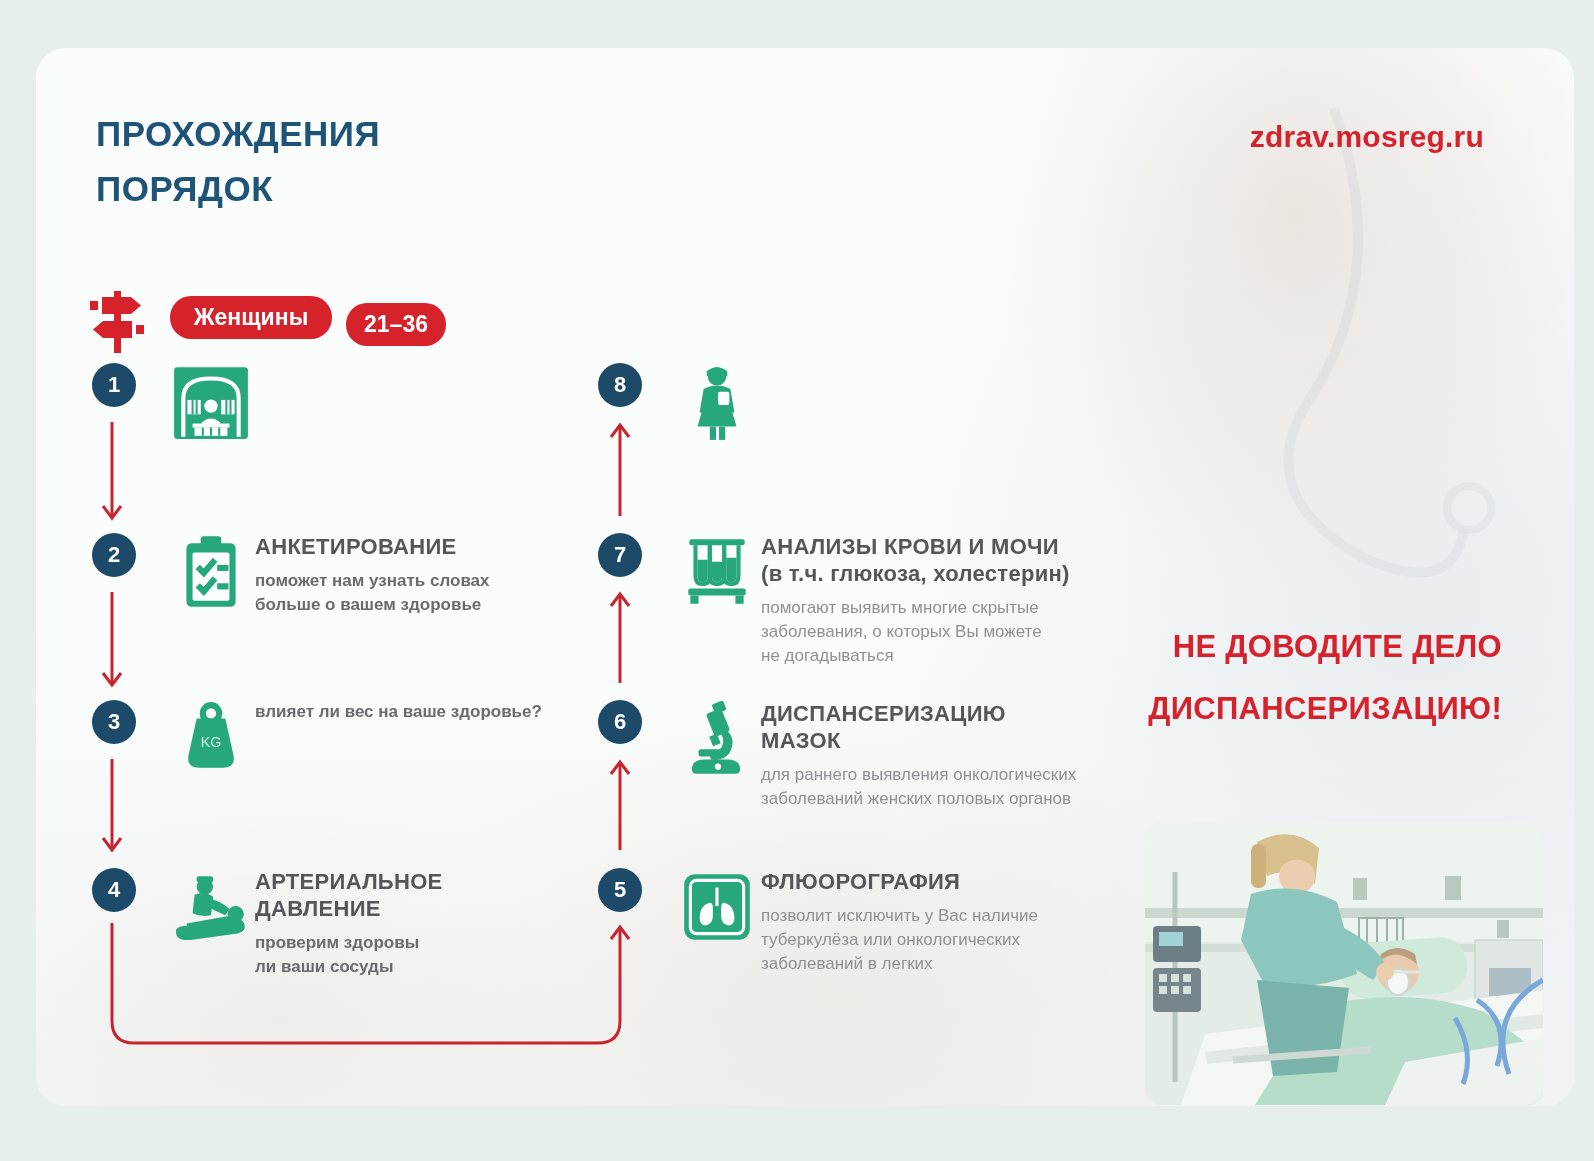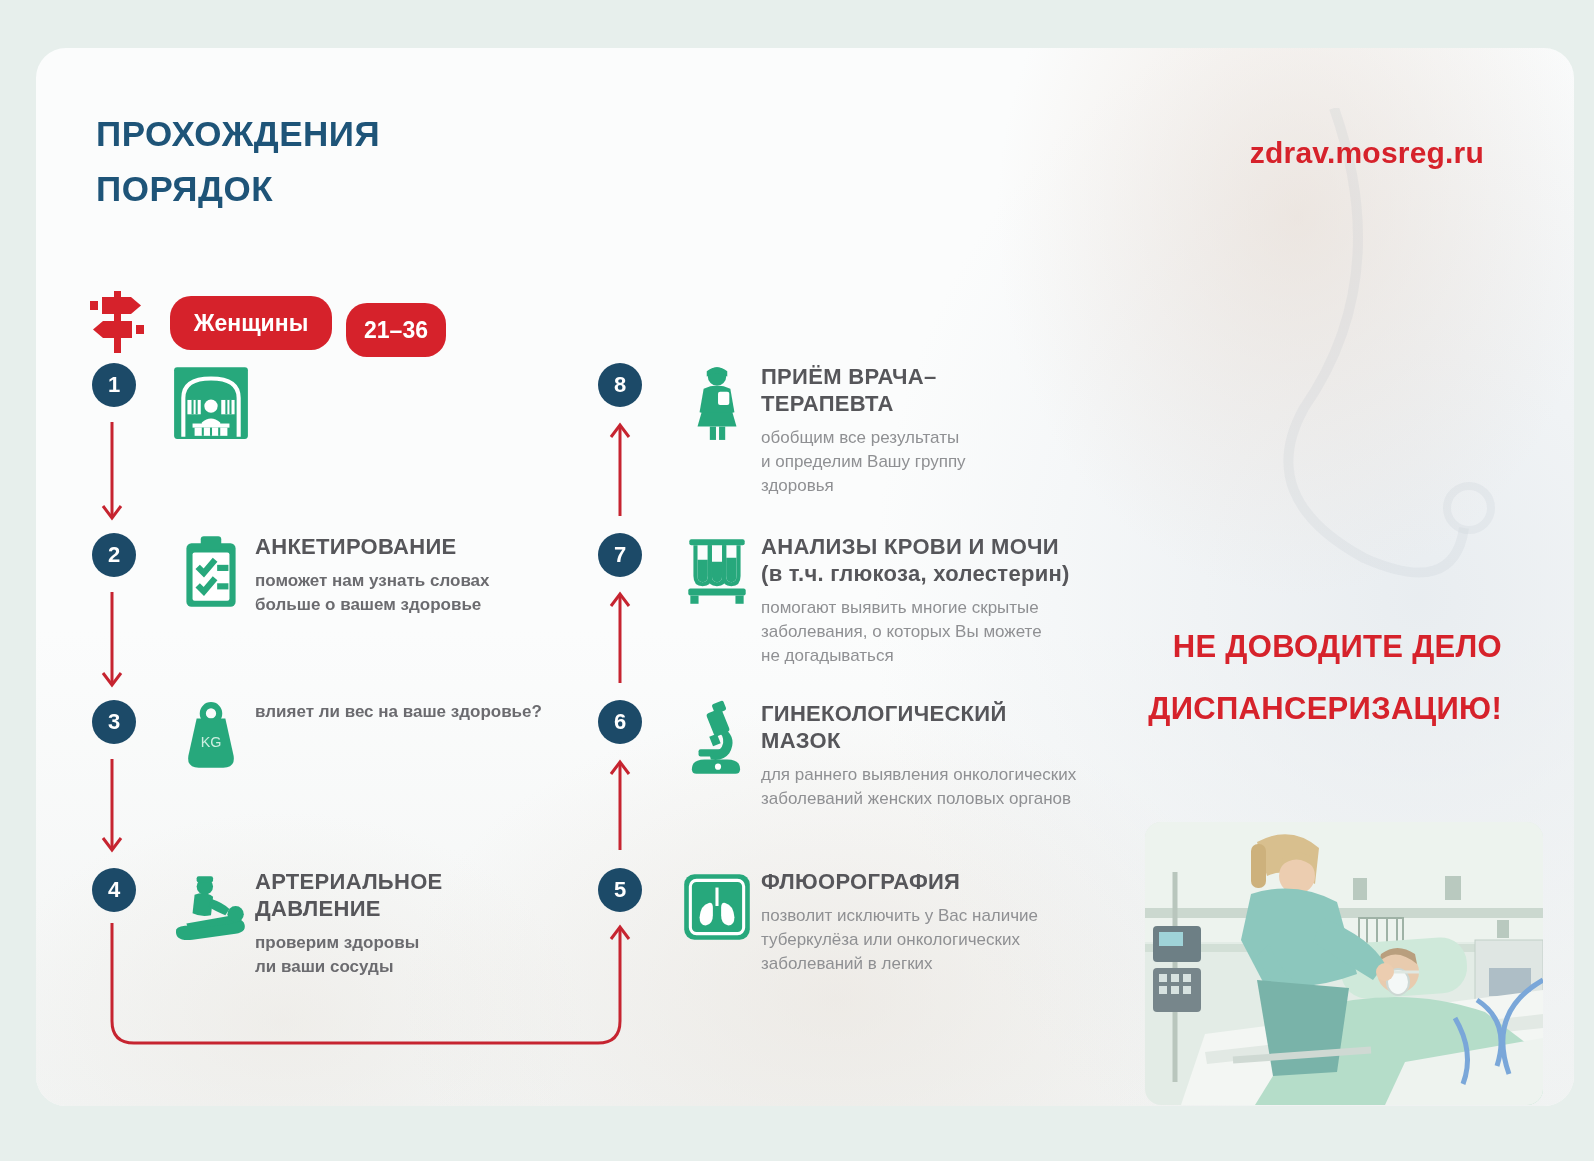--- a/index.html
+++ b/index.html
@@ -34,24 +34,24 @@
       radial-gradient(620px 420px at 52% 90%, rgba(231,224,216,.5), transparent 70%),
       radial-gradient(430px 300px at 16% 92%, rgba(233,228,221,.45), transparent 70%),
       linear-gradient(180deg, rgba(250,252,252,0) 55%, rgba(240,242,241,.8) 100%);
   }
   .ghost-steth{position:absolute;right:0;top:60px;pointer-events:none;opacity:.35;}
 
   
   .main-title{position:absolute;left:60px;top:58px;color:var(--blue);
     font-size:35px;font-weight:800;line-height:55px;letter-spacing:.5px;}
   .site-logo{position:absolute;right:90px;top:72px;color:var(--red);
-    font-size:30px;font-weight:800;letter-spacing:.2px;margin-top:16px;}
+    font-size:30px;font-weight:800;letter-spacing:.2px;}
 
   .signpost{position:absolute;left:50px;top:240px;width:62px;height:68px;}
-  .pill{position:absolute;top:248px;height:54px;border-radius:21px;background:var(--red);
+  .pill{position:absolute;top:248px;height:43px;border-radius:21px;background:var(--red);
     color:#fff;font-size:23px;font-weight:700;display:flex;align-items:center;justify-content:center;}
   .pill-gender{left:134px;width:162px;}
   .pill-age{left:310px;width:100px;margin-top:7px;}
 
   
   .step{position:absolute;height:160px;}
   .step .num{position:absolute;left:0;top:0;width:44px;height:44px;border-radius:50%;
     background:var(--navy);color:#fff;font-size:22px;font-weight:700;
     display:flex;align-items:center;justify-content:center;}
   .step .icon{position:absolute;left:78px;top:-2px;width:82px;height:82px;}
@@ -189,27 +189,20 @@
       <svg viewBox="0 0 80 80" width="82" height="82">
         <circle cx="40" cy="15" r="9" fill="#27a87c"></circle>
         <path d="M30 10 Q40 2 50 10 L50 15 Q40 9 30 15 Z" fill="#27a87c"></path>
         <path d="M27 27 Q40 21 53 27 L57 50 Q40 56 23 50 Z" fill="#27a87c"></path>
         <path d="M25 50 L55 50 L59 64 L21 64 Z" fill="#27a87c"></path>
         <rect x="33" y="64" width="6" height="13" fill="#27a87c"></rect>
         <rect x="42" y="64" width="6" height="13" fill="#27a87c"></rect>
         <rect x="41" y="30" width="11" height="13" rx="2" fill="#fff"></rect>
       </svg>
     </div>
-    <div class="text">
-      <div class="step-title">ПРИЁМ ВРАЧА–
-ТЕРАПЕВТА</div>
-      <div class="step-desc">обобщим все результаты
-и определим Вашу группу
-здоровья</div>
-    </div>
   </div>
 
   <div class="step col-right row-2">
     <div class="num">7</div>
     <div class="icon">
       <svg viewBox="0 0 80 80" width="82" height="82">
         <rect x="13" y="8" width="54" height="6" rx="2" fill="#27a87c"></rect>
         <rect x="12" y="56" width="56" height="7" rx="2" fill="#27a87c"></rect>
         <rect x="14" y="63" width="8" height="8" fill="#27a87c"></rect>
         <rect x="58" y="63" width="8" height="8" fill="#27a87c"></rect>
@@ -241,21 +234,21 @@
           <rect x="33" y="12" width="16" height="24" rx="3" transform="rotate(-22 41 24)"></rect>
           <path d="M48 30 Q60 40 52 54 Q46 62 34 60 L32 52 Q44 54 46 44 Q47 36 40 32 Z"></path>
           <rect x="22" y="50" width="26" height="7" rx="2"></rect>
           <rect x="34" y="36" width="8" height="10" transform="rotate(-22 38 41)"></rect>
           <path d="M20 74 Q14 74 16 66 Q18 60 28 60 L50 60 Q60 60 62 66 Q64 74 58 74 Z"></path>
         </g>
         <circle cx="41" cy="67" r="3" fill="#fff"></circle>
       </svg>
     </div>
     <div class="text">
-      <div class="step-title">ГИНЕКОЛОГИЧЕСКИЙ
+      <div class="step-title">ДИСПАНСЕРИЗАЦИЮ
 МАЗОК</div>
       <div class="step-desc">для раннего выявления онкологических
 заболеваний женских половых органов</div>
     </div>
   </div>
 
   <div class="step col-right row-4">
     <div class="num">5</div>
     <div class="icon">
       <svg viewBox="0 0 80 80" width="82" height="82">

